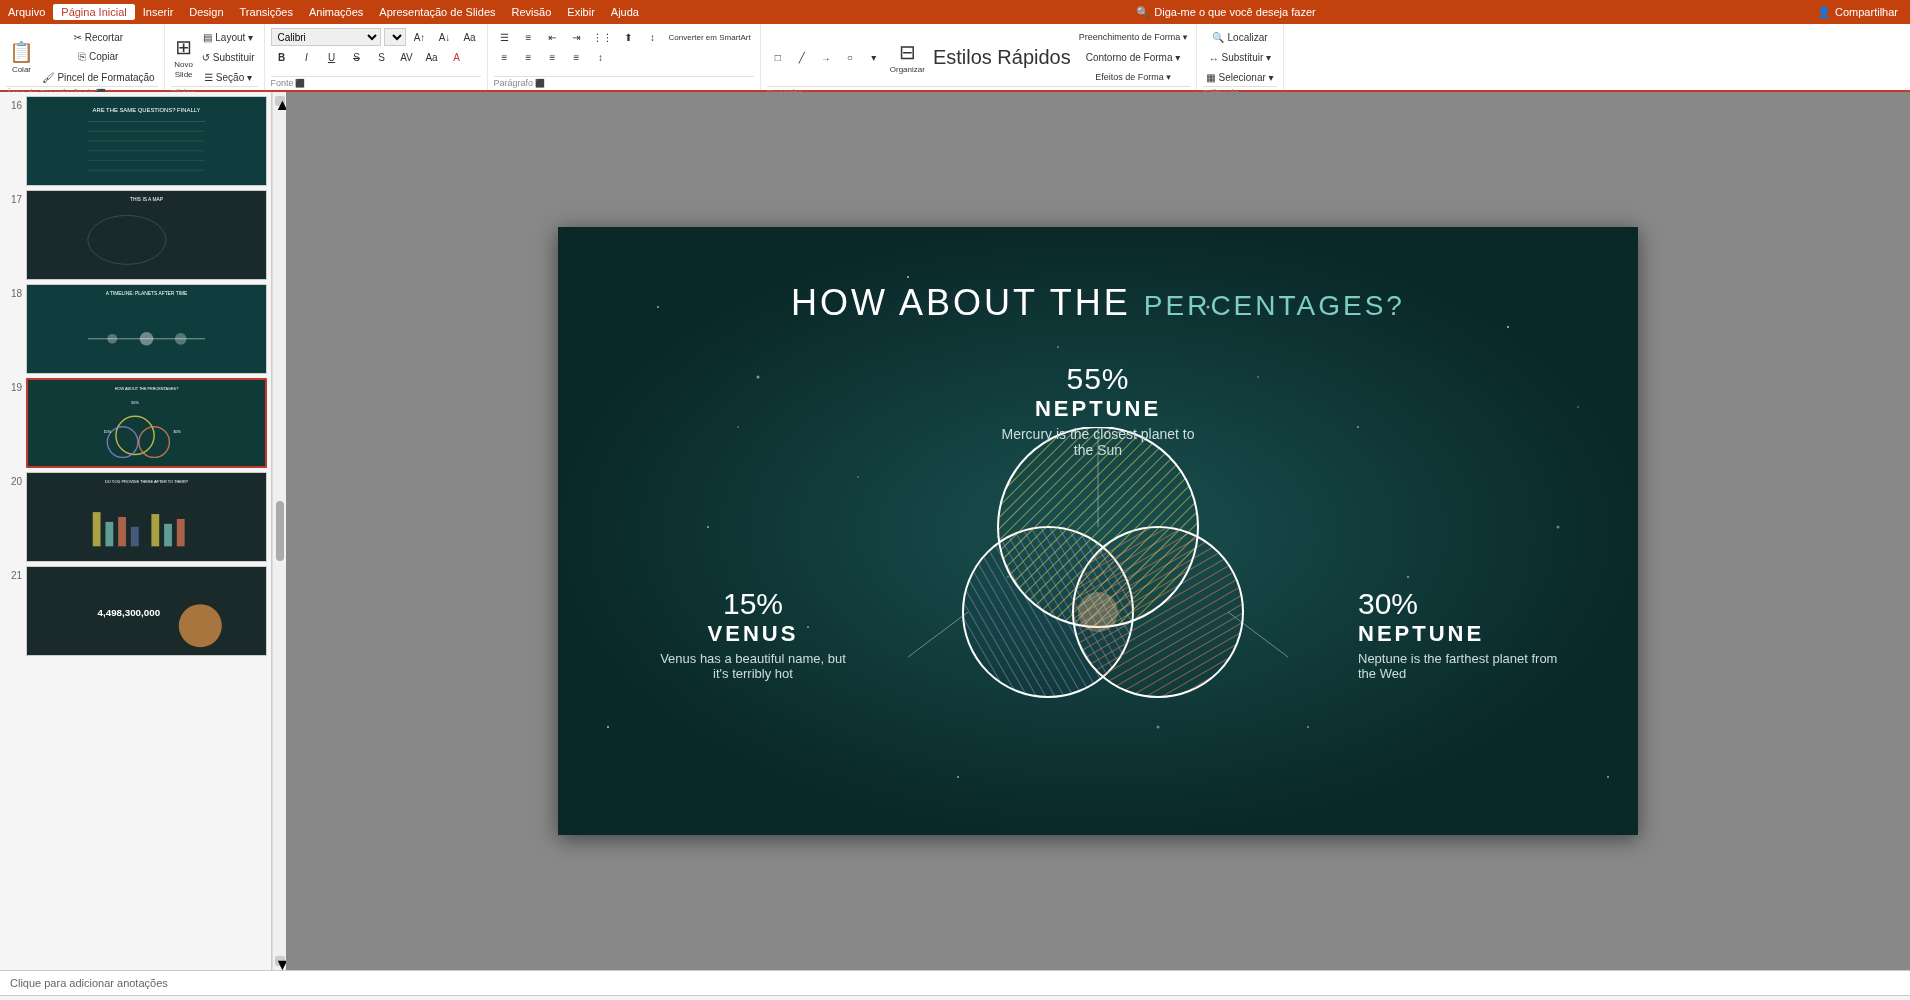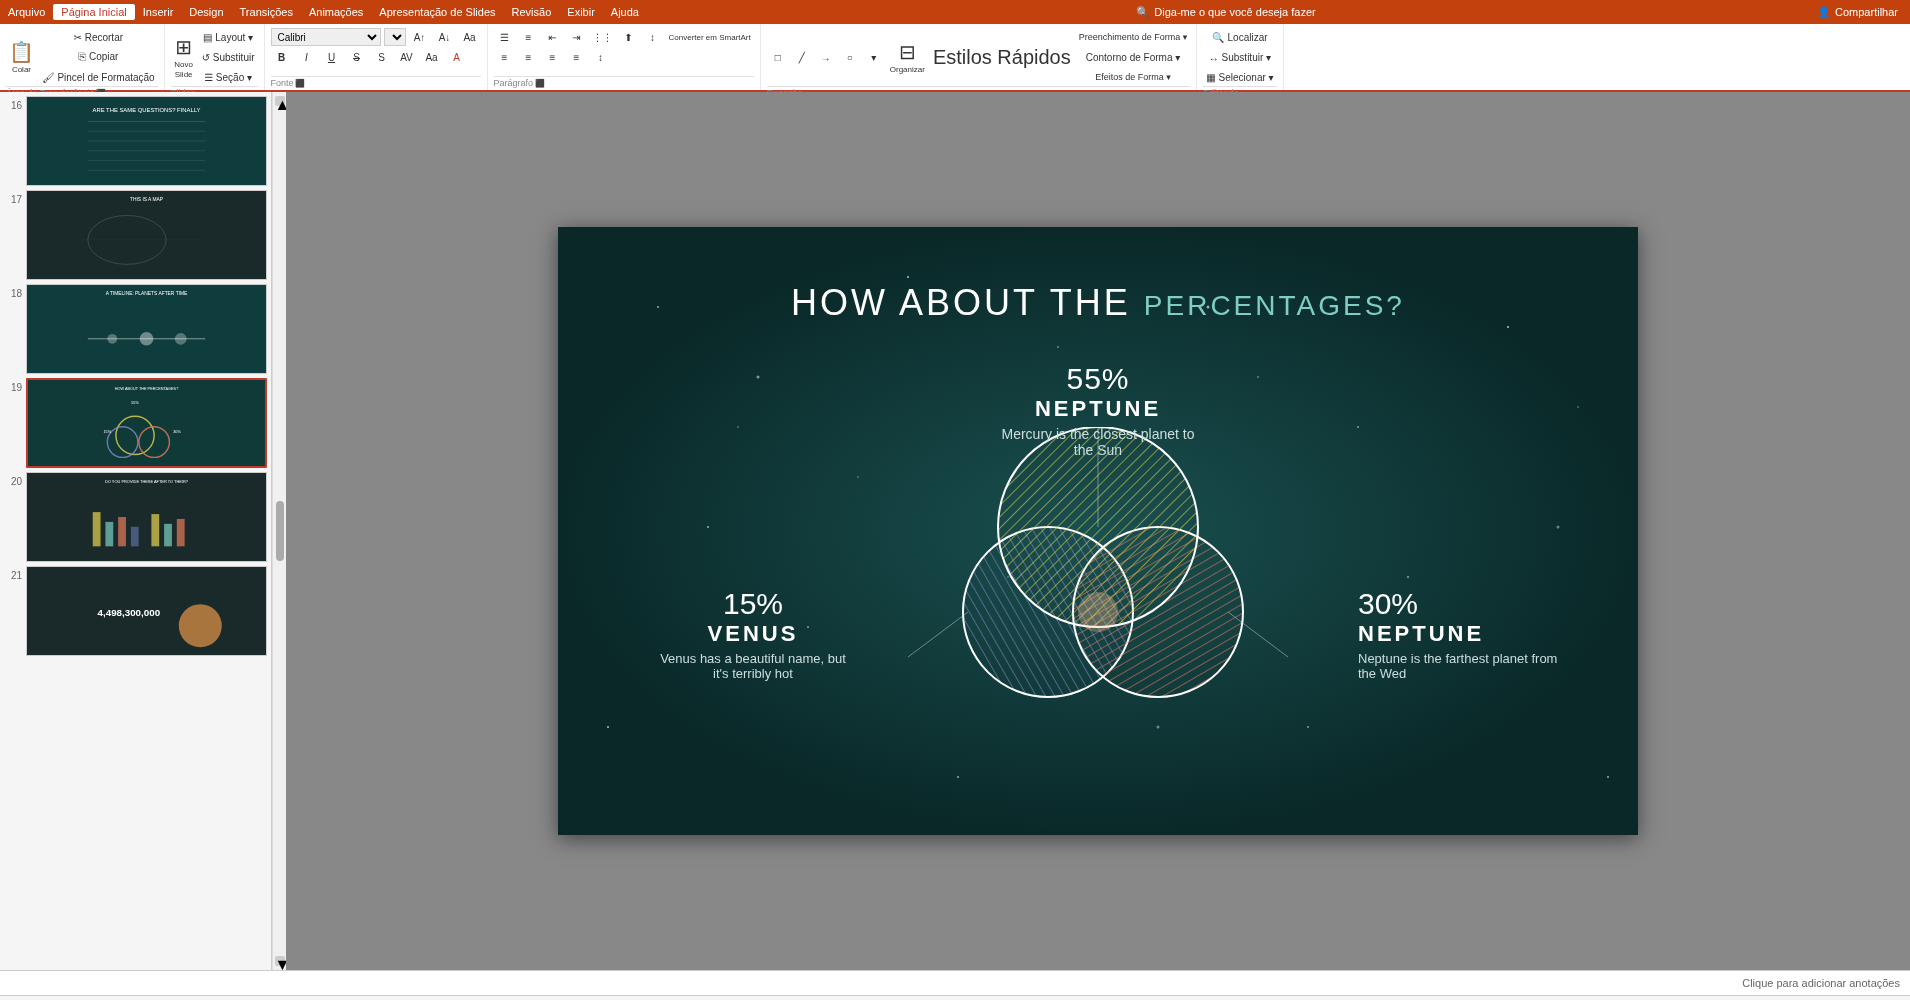--- a/index.html
+++ b/index.html
@@ -110,21 +110,20 @@
     
     .notes-bar {
       height: 25px;
       background: white;
       border-top: 1px solid #ccc;
       display: flex;
       align-items: center;
       padding: 0 10px;
       font-size: 11px;
       color: #666;
-      justify-content: flex-end;
     }
 
     .ribbon-row1 {
       height: 24px;
       background: #c2410c;
       display: flex;
       align-items: center;
     }
     .format-select {
       border: 1px solid #ccc;

